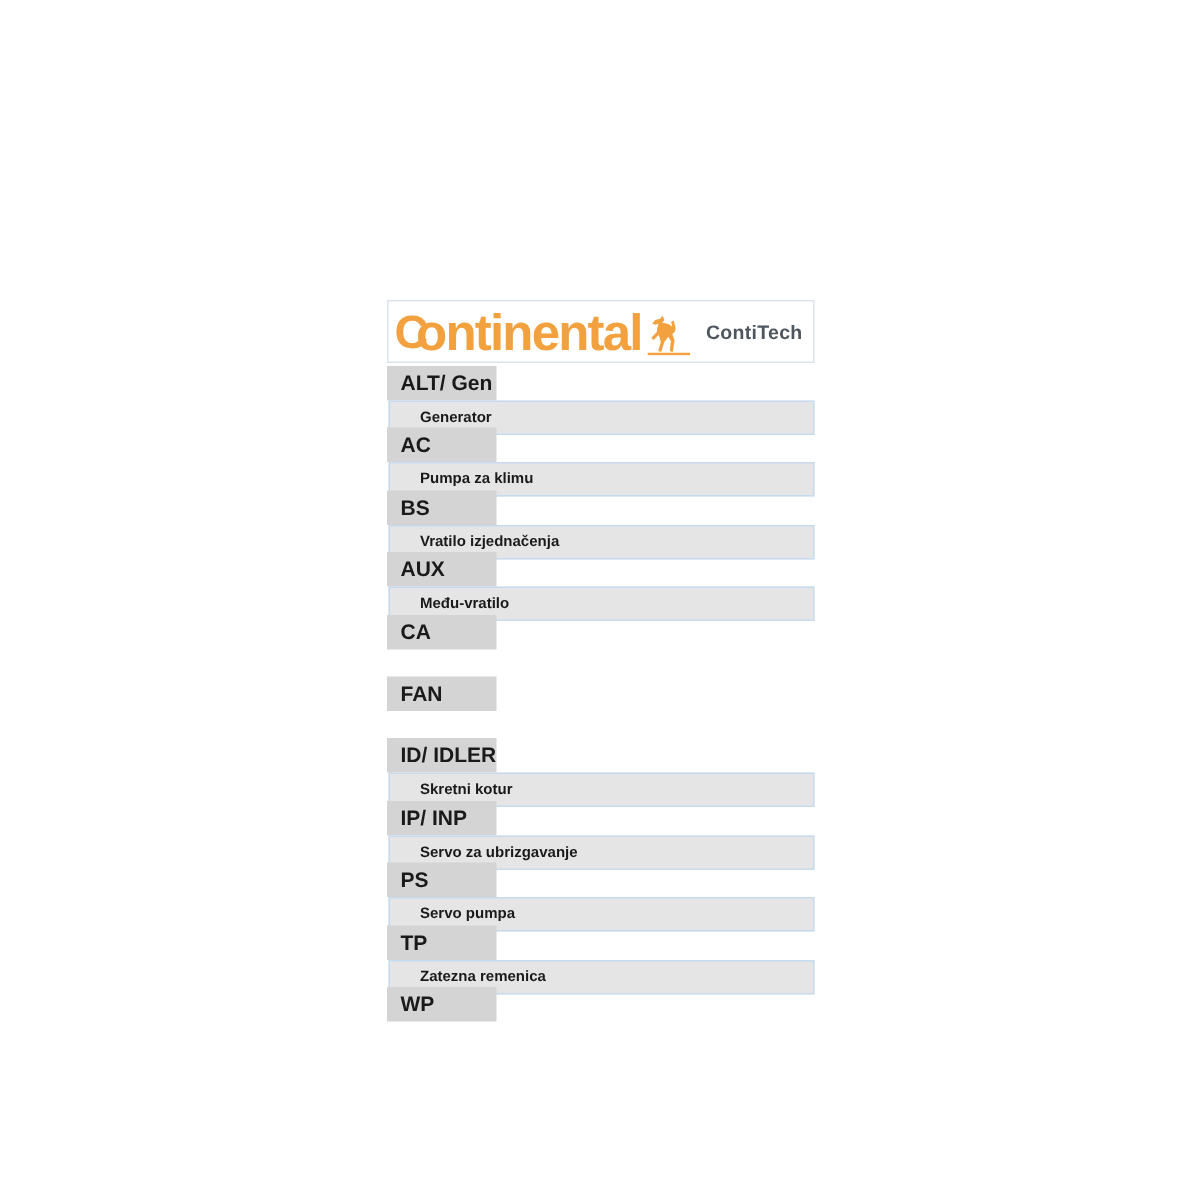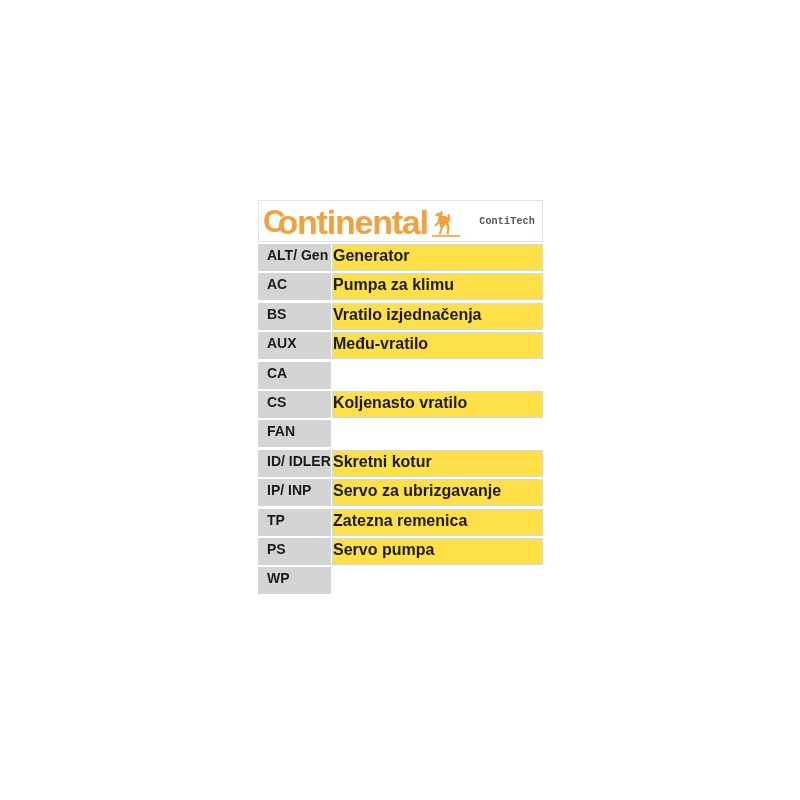--- a/index.html
+++ b/index.html
@@ -53,55 +53,55 @@
     top: 1px;
   }
   .horse {
     margin-left: 1px;
     position: relative;
     top: 2px;
   }
   .contitech {
     color: var(--ct, #4D565F);
     font-weight: bold;
-    font-size: 10px;
+    font-size: 13px;
     letter-spacing: 0.2px;
-    font-family: Liberation Mono, monospace;
   }
   .rows {
     margin-top: 2px;
   }
   .row {
     display: flex;
-    height: 27px;
+    height: 39px;
     margin-bottom: 2.4px;
+    flex-direction: column;
   }
   .code {
     box-sizing: border-box;
     width: 73px;
     background: var(--abbr-bg, #D4D4D4);
     color: var(--text, #1A1A1A);
     font-size: 14px;
     font-weight: bold;
     line-height: 23px;
     padding-left: 9px;
     white-space: nowrap;
     flex: 0 0 auto;
   }
   .label-cell {
     box-sizing: border-box;
     flex: 1 1 auto;
     margin-left: 1px;
-    background: #fde047;
+    background: #e5e5e5;
     border: 1px solid var(--row-border, #C7DBEF);
     color: var(--text, #1A1A1A);
-    font-size: 16px;
+    font-size: 10px;
     font-weight: bold;
     line-height: 21px;
-    padding-left: 0;
+    padding-left: 20px;
     white-space: nowrap;
   }
 </style>
 </head>
 <body>
 
 <div class="canvas">
   <div class="card">
 
     <div class="header">
@@ -137,41 +137,37 @@
           <div class="label-cell">Vratilo izjednačenja</div>
         </div>
         <div class="row">
           <div class="code">AUX</div>
           <div class="label-cell">Među-vratilo</div>
         </div>
         <div class="row">
           <div class="code">CA</div>
         </div>
         <div class="row">
-          <div class="code">CS</div>
-          <div class="label-cell">Koljenasto vratilo</div>
-        </div>
-        <div class="row">
           <div class="code">FAN</div>
         </div>
         <div class="row">
           <div class="code">ID/ IDLER</div>
           <div class="label-cell">Skretni kotur</div>
         </div>
         <div class="row">
           <div class="code">IP/ INP</div>
           <div class="label-cell">Servo za ubrizgavanje</div>
         </div>
         <div class="row">
+          <div class="code">PS</div>
+          <div class="label-cell">Servo pumpa</div>
+        </div>
+        <div class="row">
           <div class="code">TP</div>
           <div class="label-cell">Zatezna remenica</div>
-        </div>
-        <div class="row">
-          <div class="code">PS</div>
-          <div class="label-cell">Servo pumpa</div>
         </div>
         <div class="row">
           <div class="code">WP</div>
         </div>
       </div>
 
   </div>
 </div>
 
 </body></html>

